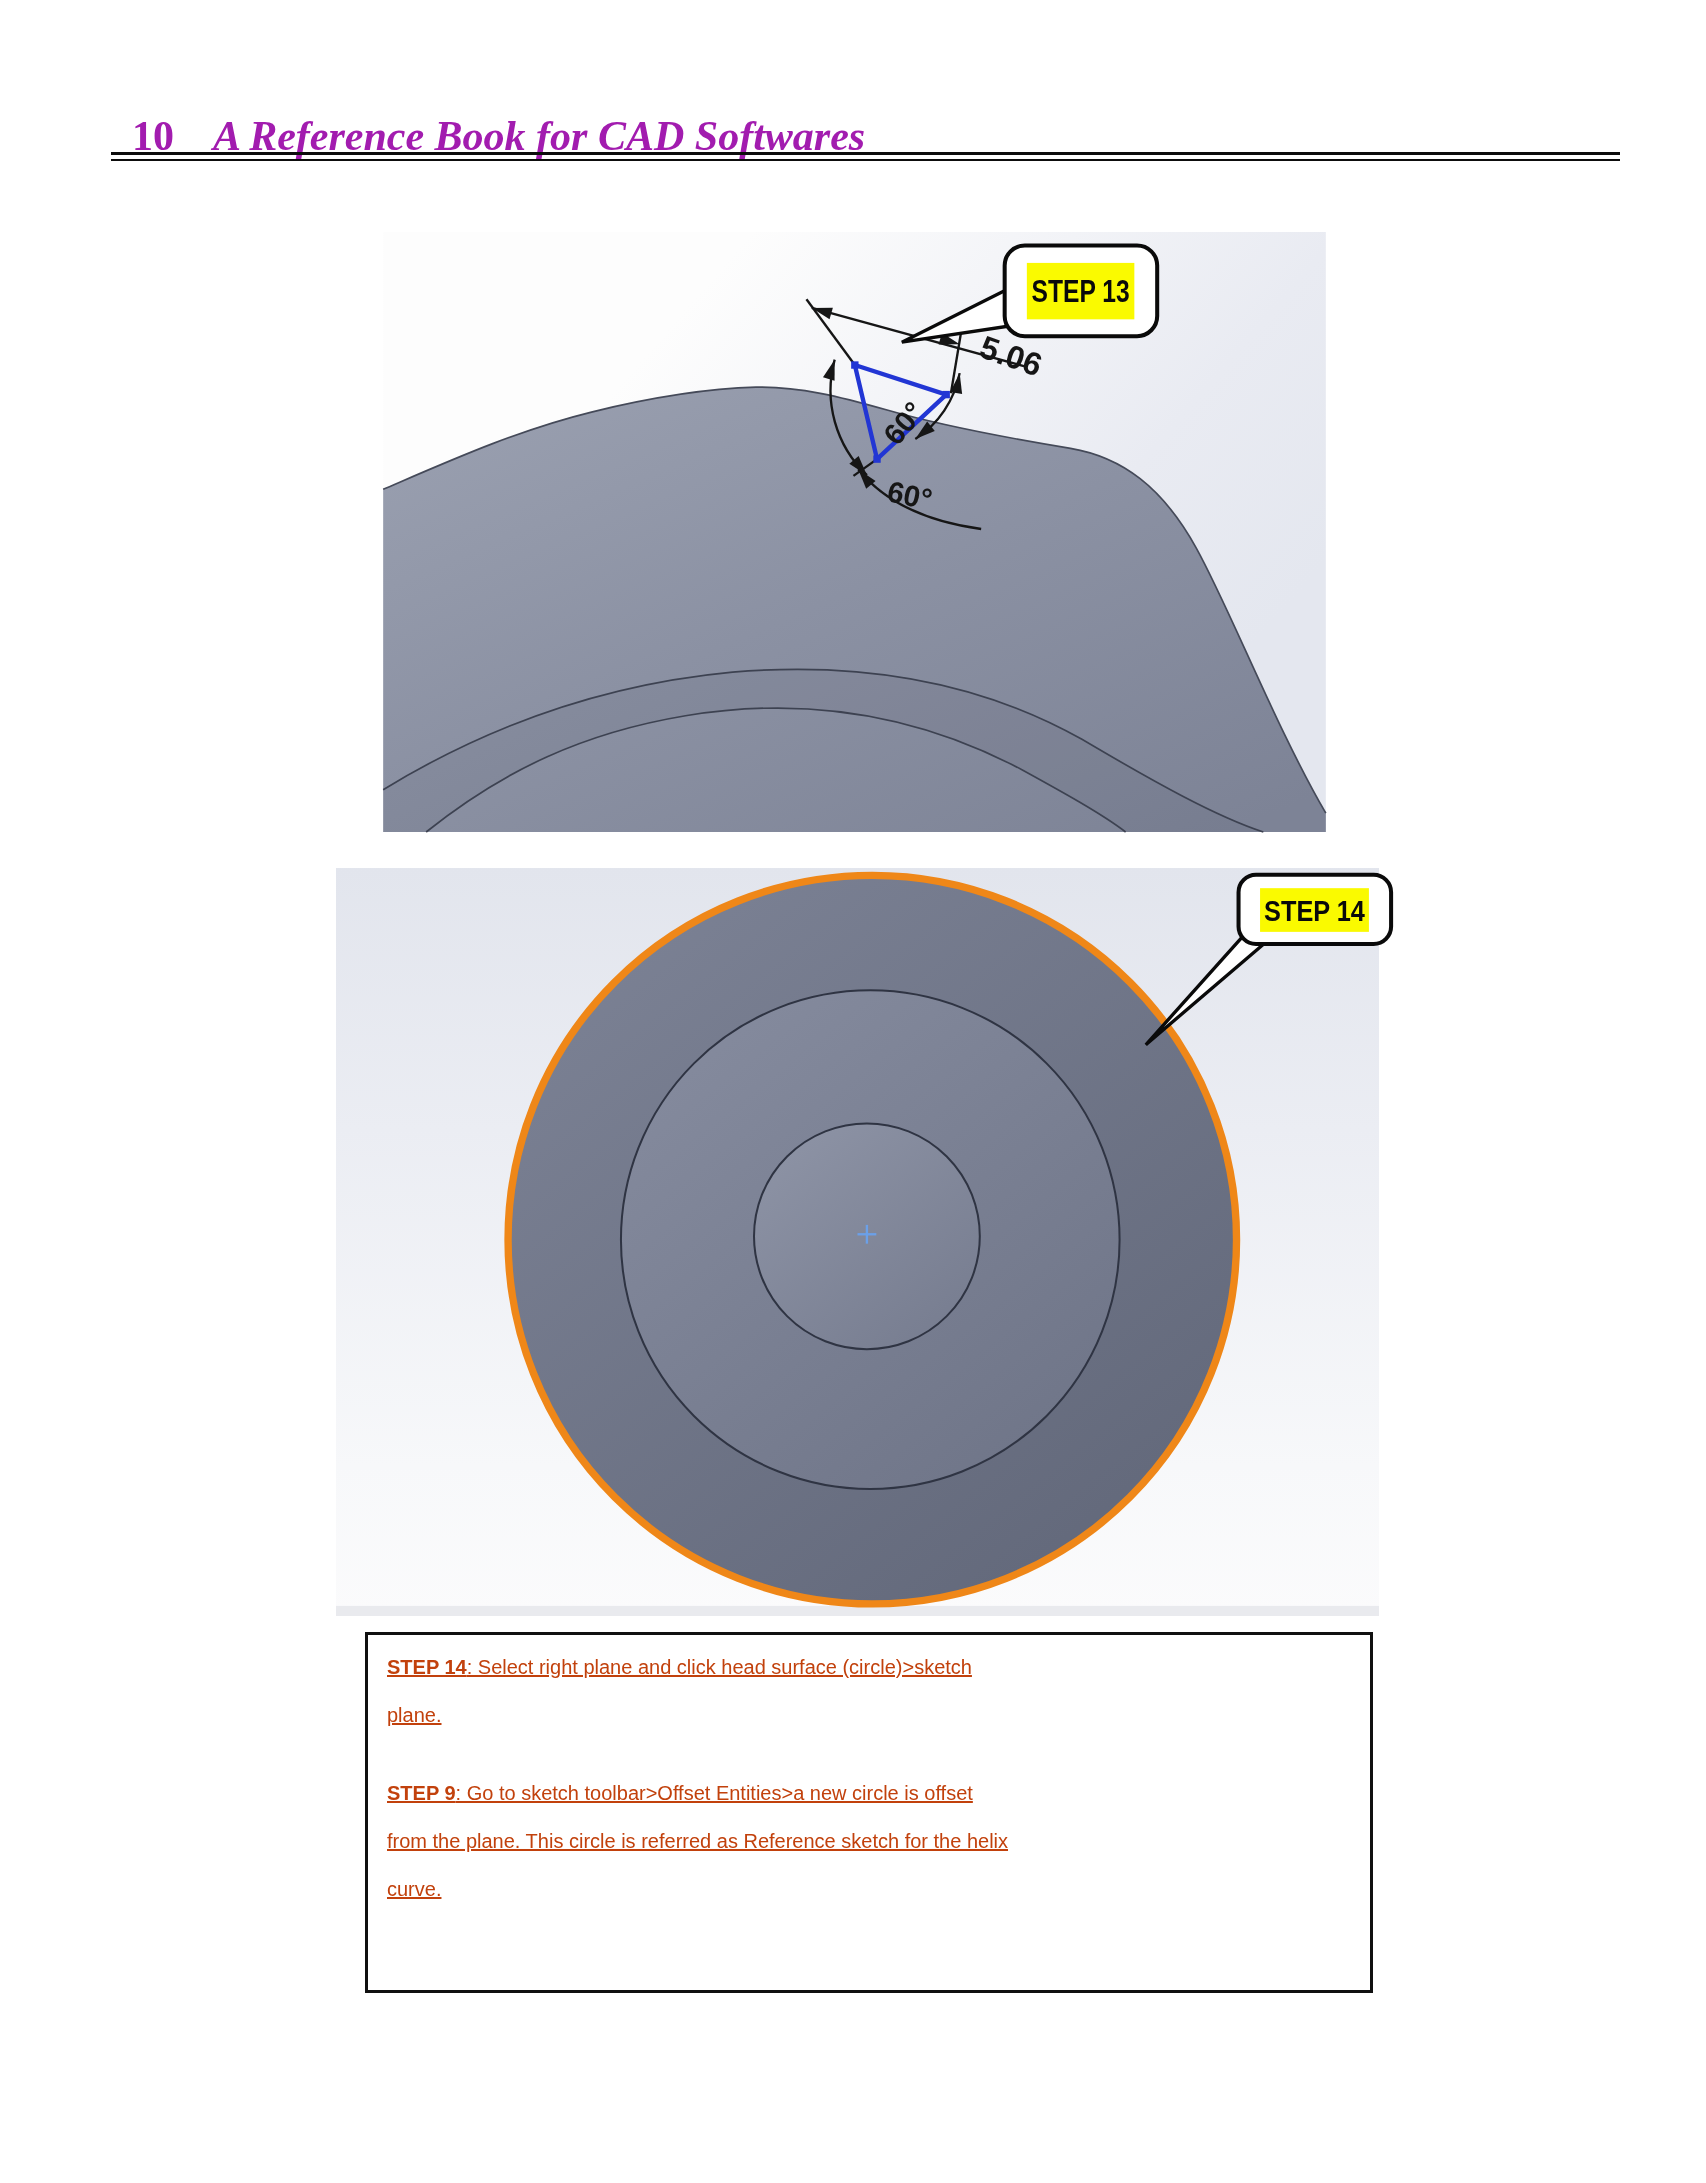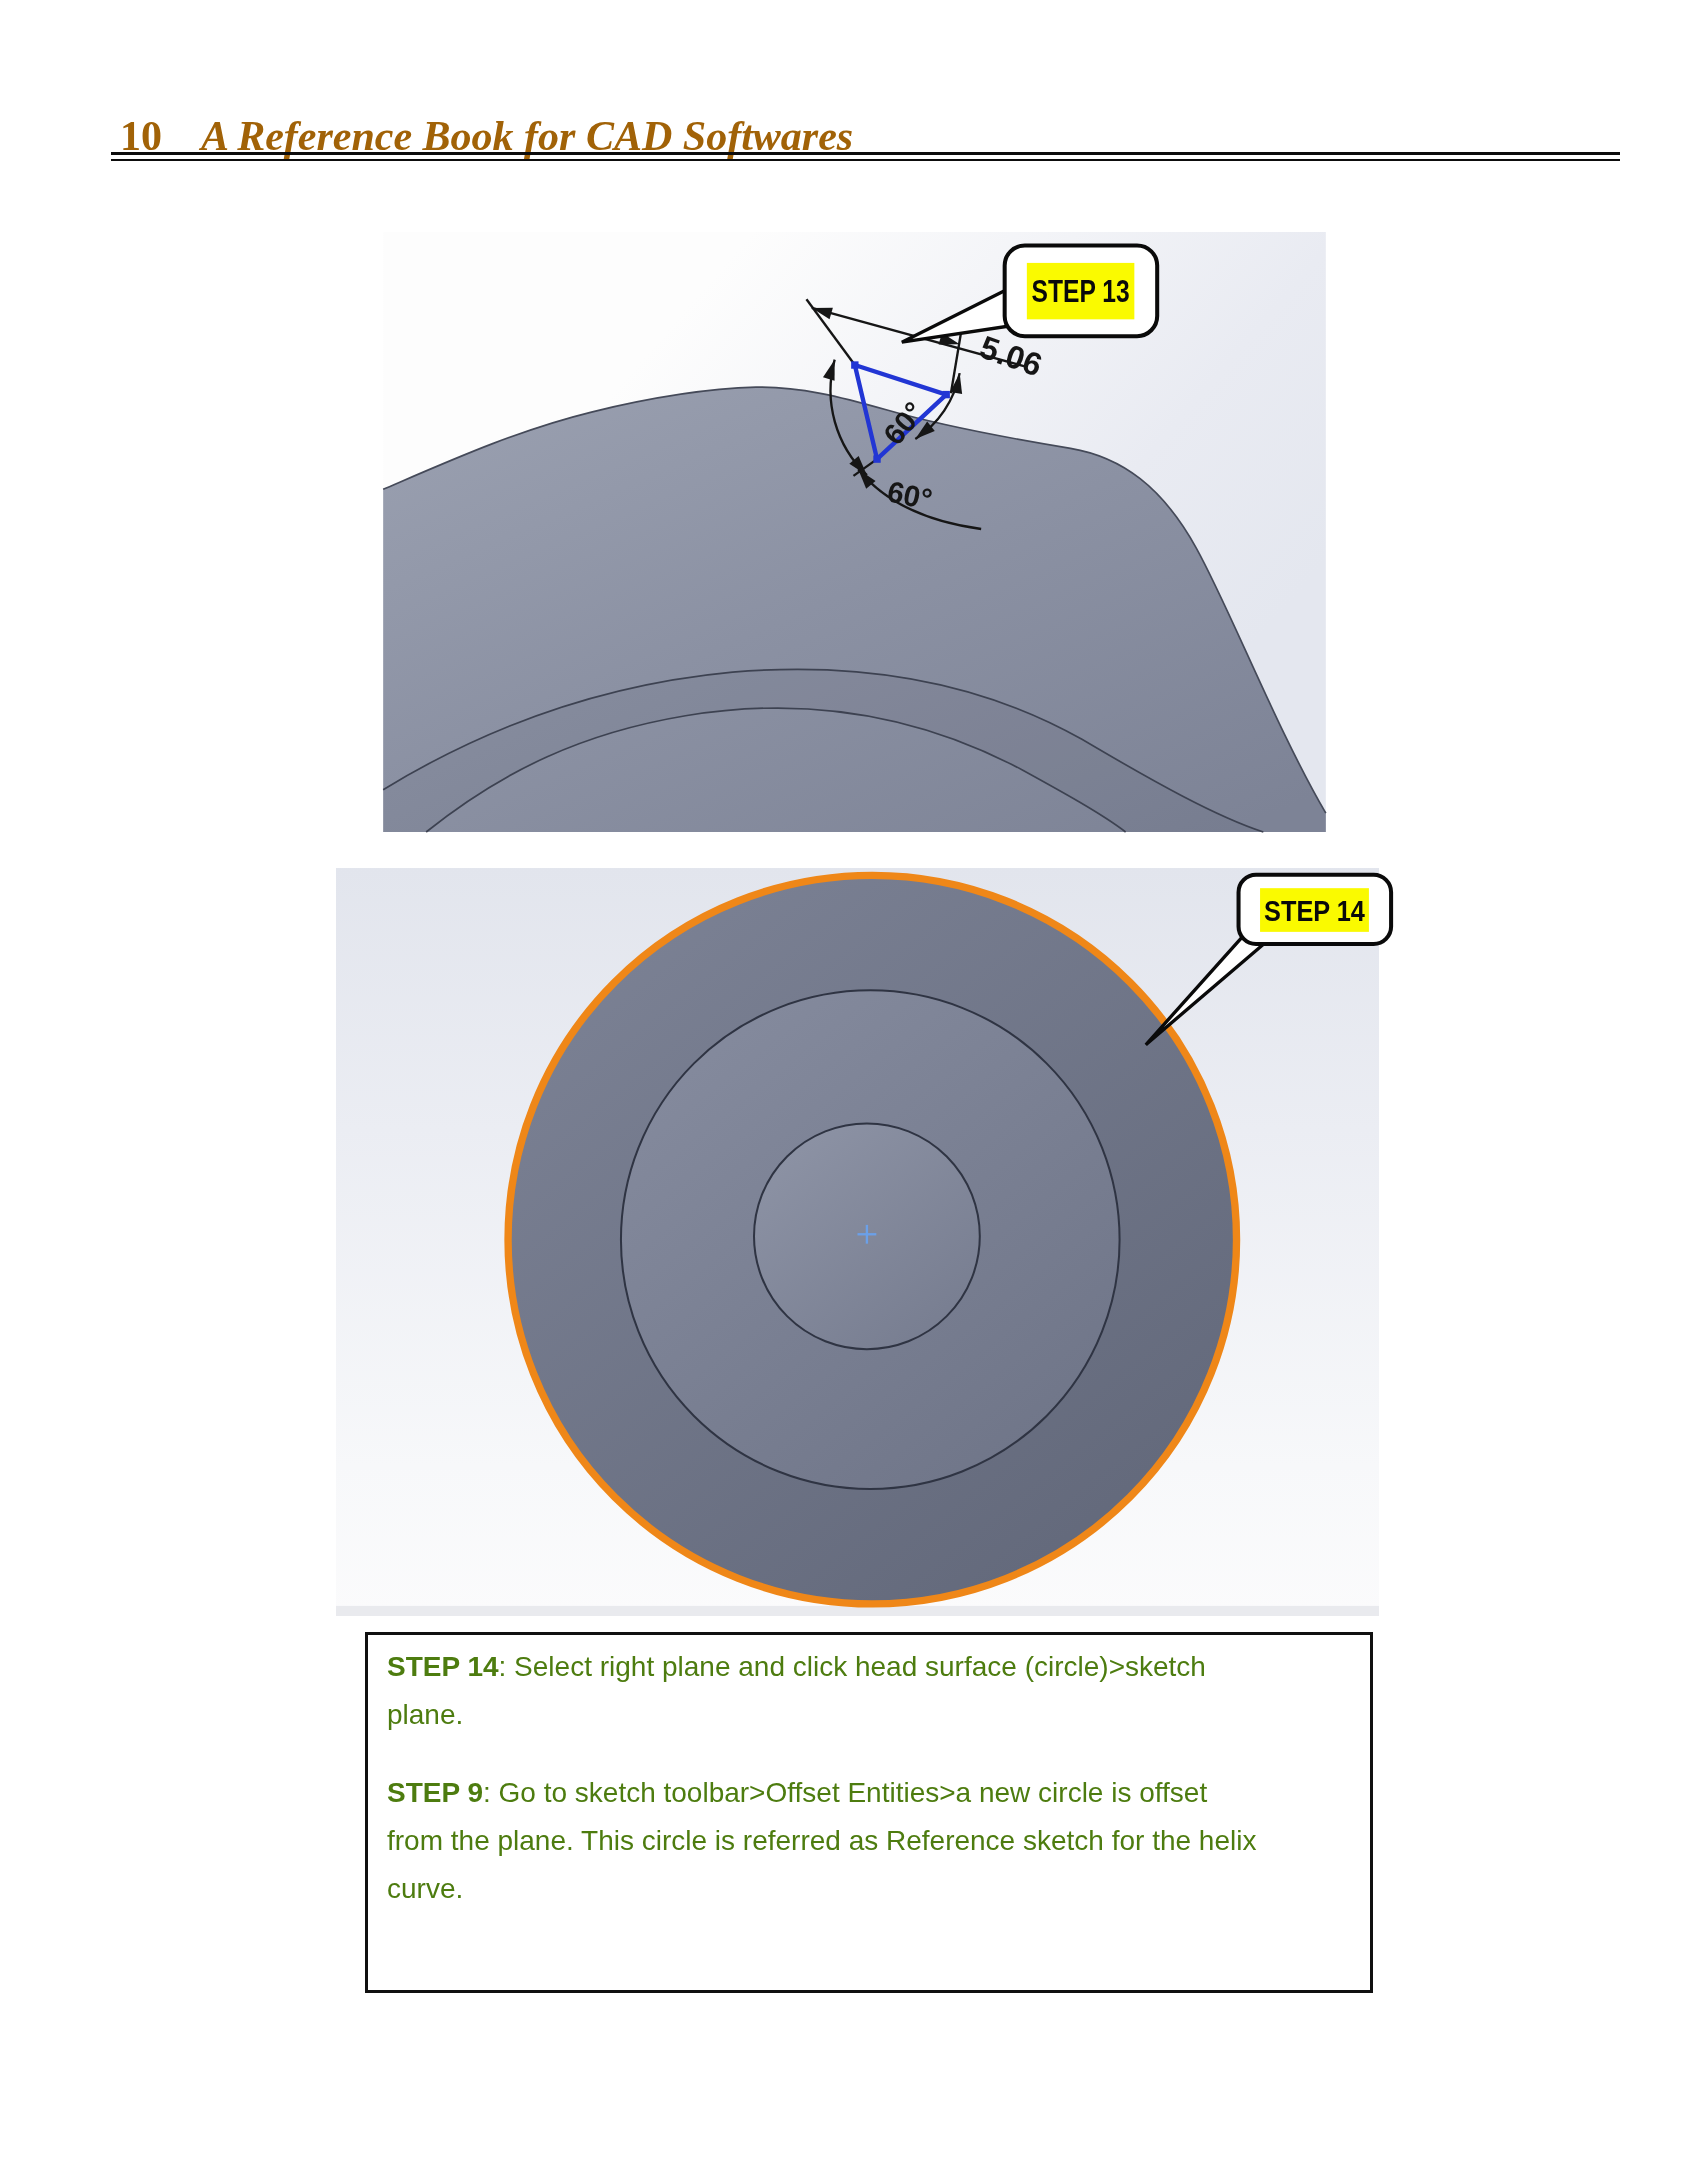--- a/index.html
+++ b/index.html
@@ -1,39 +1,39 @@
 <!DOCTYPE html>
 <html style="font-size:10.8px"><head>
 <meta charset="utf-8">
 <style>
   html,body{margin:0;padding:0;background:#888;}
   .page{
     position:relative;width:1707px;height:2183px;background:#ffffff;
     font-family:"Liberation Sans",sans-serif;overflow:hidden;
   }
   
-  .header{position:absolute;left:120px;top:112px;white-space:nowrap;
-    font-family:"Liberation Serif",serif;font-weight:bold;font-size:42px;color:#a16207;}
+  .header{position:absolute;left:132px;top:112px;white-space:nowrap;
+    font-family:"Liberation Serif",serif;font-weight:bold;font-size:42px;color:#a21caf;}
   .header .pagenum{font-style:normal;}
   .header .booktitle{font-style:italic;margin-left:39px;}
   .rule-top{position:absolute;left:111px;top:152px;width:1509px;height:3.4px;background:#0d0d0d;}
   .rule-bot{position:absolute;left:111px;top:159px;width:1509px;height:2px;background:#0d0d0d;}
   
   .fig1{position:absolute;left:383px;top:232px;width:943px;height:600px;}
   .fig2{position:absolute;left:336px;top:868px;width:1043px;height:748px;}
   .fig1 svg,.fig2 svg{overflow:visible;display:block;}
   
   .steps-box{
     position:absolute;left:365px;top:1632px;width:1008px;height:361px;
     border:3.4px solid #101010;background:#ffffff;box-sizing:border-box;
     padding:8px 20px 0 19px;
   }
   .steps-box p{
-    margin:0 0 30px 0;font-size:28px;line-height:48px;color:#4d7c0f;
-    white-space:pre-line;letter-spacing:0px;
+    margin:0 0 30px 0;font-size:20px;line-height:48px;color:#c2410c;
+    white-space:pre-line;letter-spacing:0px;text-decoration:underline;
   }
   .steps-box b{font-weight:bold;}
   
   text{font-family:"Liberation Sans",sans-serif;}
   .dim-text{font-weight:bold;fill:#161616;}
   .callout-text{font-weight:bold;fill:#0a0a0a;}
 </style>
 </head>
 <body>
 

